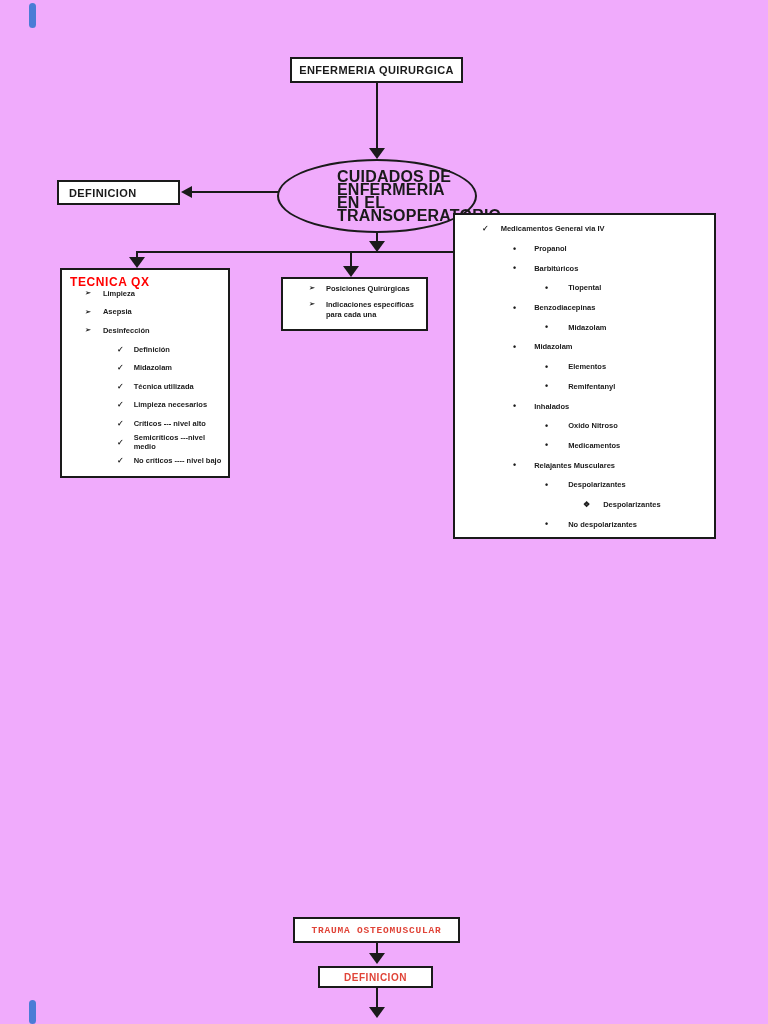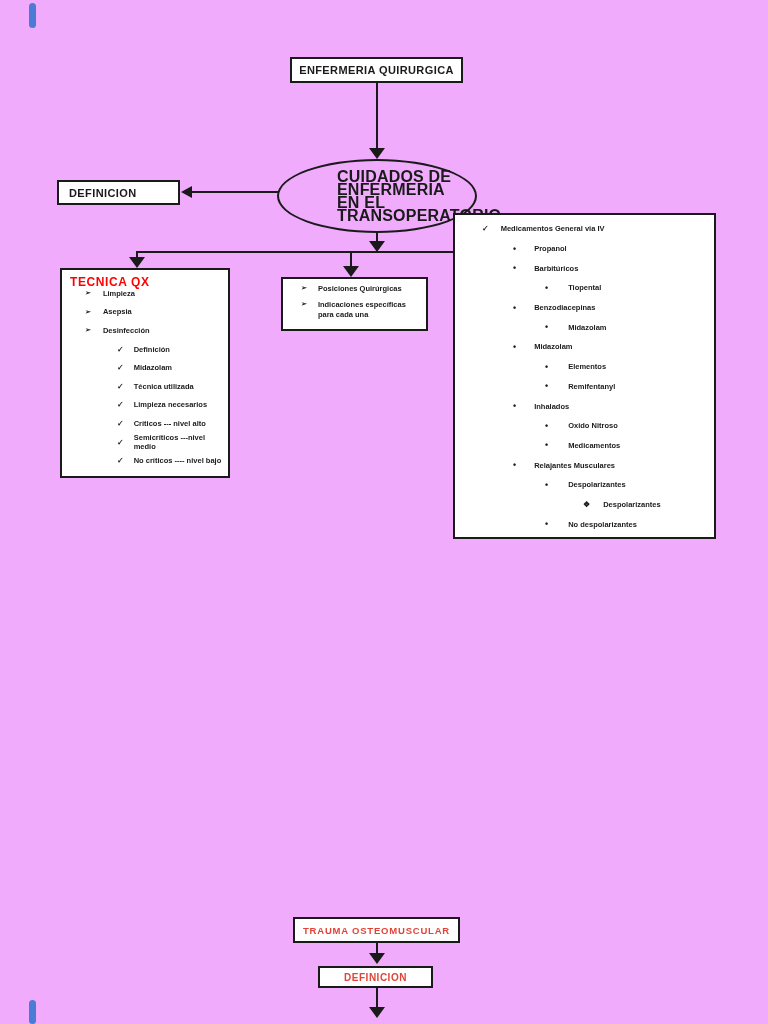--- a/index.html
+++ b/index.html
@@ -33,21 +33,21 @@
   .tecnica-box { left:60px; top:268px; width:170px; height:210px; font-weight:bold; }
   .tecnica-title { position:absolute; left:8px; top:5px; font-size:12px;
     color:#ff0000; letter-spacing:.6px; }
   .tecnica-list { position:absolute; left:0; top:14px; right:0; list-style:none; }
   .tecnica-list li { height:18.6px; display:flex; align-items:center; font-size:7.5px; }
   .tecnica-list li.lv1 { padding-left:23px; }
   .tecnica-list li.lv2 { padding-left:55px; }
   .tecnica-list .g { margin-right:12px; font-size:7px; }
   .tecnica-list li.lv2 .g { margin-right:10px; font-size:8px; }
 
-  .pos-box { left:281px; top:277px; width:147px; height:54px; padding-top:5px; font-weight:bold; }
+  .pos-box { left:281px; top:277px; width:147px; height:54px; padding-top:5px; font-weight:bold;padding-left:8px; }
   .pos-row { display:flex; padding-left:18px; margin-bottom:6px; font-size:7.5px; }
   .pos-row .g { margin-right:11px; font-size:7px; }
   .pos-row .t { width:100px; line-height:10px; }
 
   .med-box { left:453px; top:213px; width:263px; height:326px; padding-top:4px; font-weight:bold; }
   .mrow { height:19.7px; display:flex; align-items:center; font-size:7.5px; }
   .mrow .g { flex:none; }
   .mrow.l0 { padding-left:27px; } .mrow.l0 .g { margin-right:12px; font-size:8px; }
   .mrow.l1 { padding-left:58px; } .mrow.l1 .g { margin-right:18px; font-size:9px; }
   .mrow.l2 { padding-left:90px; } .mrow.l2 .g { margin-right:20px; font-size:9px; }
@@ -213,21 +213,21 @@
     <div class="mrow l3">
       <span class="g">❖</span>
       <span>Despolarizantes</span>
     </div>
     <div class="mrow l2">
       <span class="g">•</span>
       <span>No despolarizantes</span>
     </div>
   </div>
 
-  <div class="nodebox trauma-box" style="color: rgb(224, 68, 56);">
+  <div class="nodebox trauma-box" style="color: rgb(224, 68, 56); font-family: Liberation Mono, monospace;">
     <span>TRAUMA OSTEOMUSCULAR</span>
   </div>
   <div class="vline" style="left:376px; top:943px; height:12px;"></div>
   <div class="arr-down" style="left:369px; top:953px;"></div>
   <div class="nodebox def2-box" style="color: rgb(224, 68, 56);">
     <span>DEFINICION</span>
   </div>
   <div class="vline" style="left:376px; top:988px; height:21px;"></div>
   <div class="arr-down" style="left:369px; top:1007px;"></div>
 

